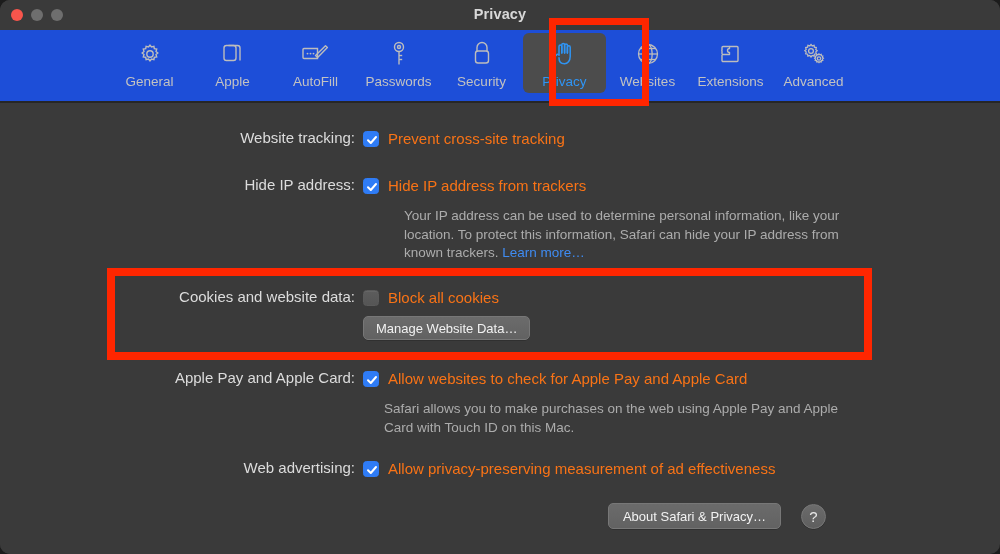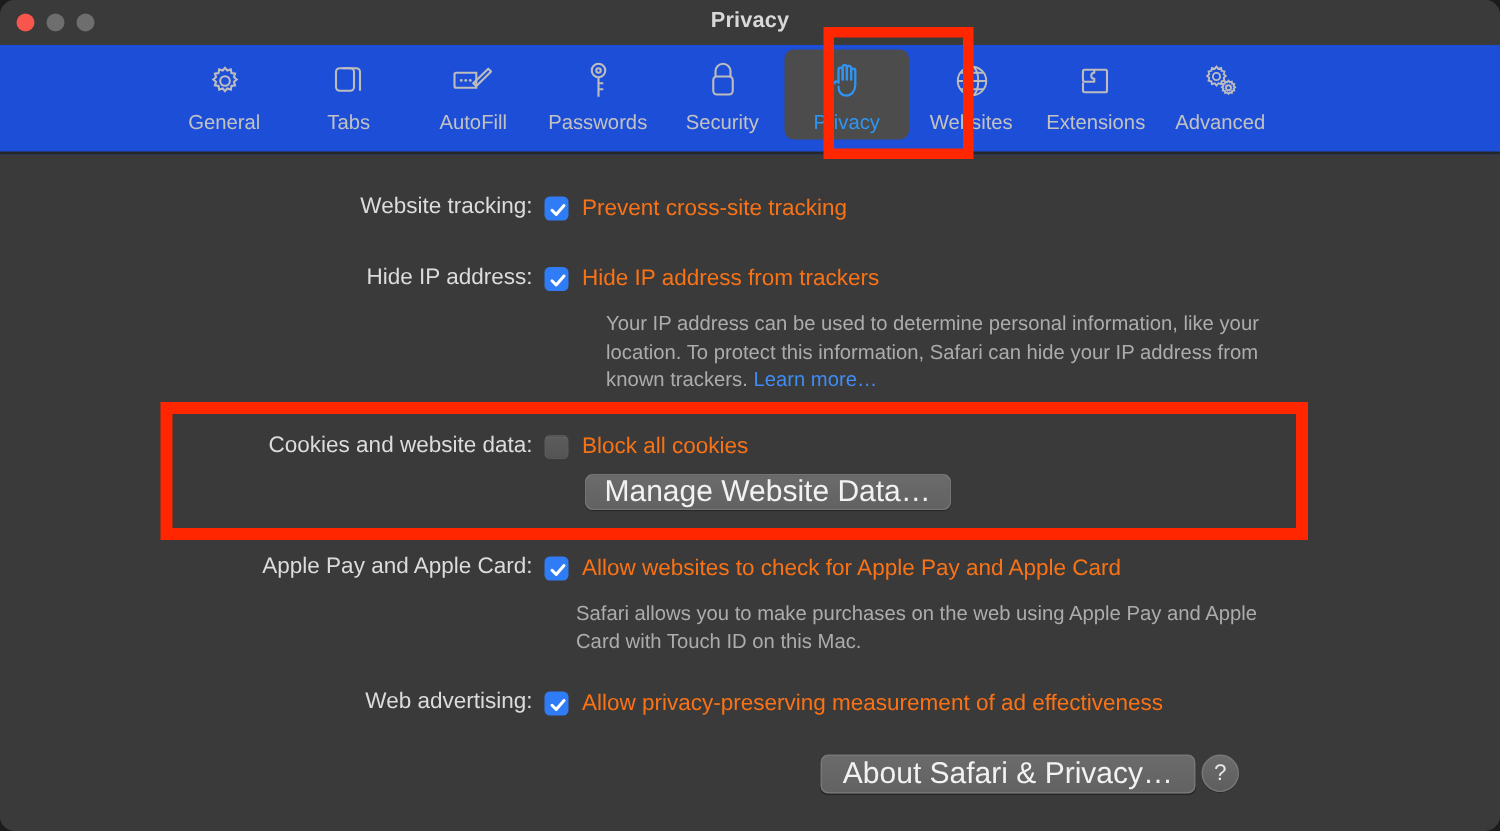--- a/index.html
+++ b/index.html
@@ -166,27 +166,26 @@
 
   
   .btn {
     display: inline-flex;
     align-items: center;
     justify-content: center;
     background: linear-gradient(#6b6b6b, #626262);
     border: 0.5px solid #777;
     border-radius: 5px;
     color: #f2f2f2;
-    font-size: 20px;
+    font-size: 13px;
     height: 24px;
     padding: 0 12px;
     cursor: default;
     box-shadow: 0 0.5px 0.5px rgba(0,0,0,0.35);
     white-space: nowrap;
-    margin-left: 27px;
   }
 
   .help-btn {
     width: 25px; height: 25px;
     border-radius: 50%;
     background: linear-gradient(#6b6b6b, #5e5e5e);
     border: 0.5px solid #787878;
     color: #e8e8e8;
     font-size: 15px;
     display: flex;
@@ -240,21 +239,21 @@
         <span class="tb-label">General</span>
       </div>
 
       <div class="tb-item">
         <span class="tb-icon">
           <svg width="24" height="24" viewBox="0 0 24 24" fill="none" stroke="currentColor" stroke-width="1.4">
             <rect x="3" y="3.5" width="12" height="15" rx="2.5"></rect>
             <path d="M7.5 3.5 h9 a2.5 2.5 0 0 1 2.5 2.5 v12.5"></path>
           </svg>
         </span>
-        <span class="tb-label">Tabs</span>
+        <span class="tb-label">Apple</span>
       </div>
 
       <div class="tb-item">
         <span class="tb-icon">
           <svg width="28" height="24" viewBox="0 0 28 24" fill="none" stroke="currentColor" stroke-width="1.4">
             <path d="M3 6.5 h12.5 v10 h-13.5 a1 1 0 0 1 -1 -1 v-8 a1 1 0 0 1 1 -1 z"></path>
             <circle cx="5.5" cy="11.6" r="0.95" fill="currentColor" stroke="none"></circle>
             <circle cx="8.5" cy="11.6" r="0.95" fill="currentColor" stroke="none"></circle>
             <circle cx="11.5" cy="11.6" r="0.95" fill="currentColor" stroke="none"></circle>
             <path d="M13.5 13.5 L23.5 3.8 L25.4 5.6 L15.6 15.4 Z" stroke-linejoin="round"></path>
@@ -399,21 +398,21 @@
     </div>
     <div style="position:absolute; left:363px; top:355px; display:flex; align-items:center;">
       <span class="cb on">
         <svg width="14" height="14" viewBox="0 0 14 14" fill="none" stroke="#ffffff" stroke-width="2" stroke-linecap="round" stroke-linejoin="round">
             <path d="M3 7.2 L5.8 10 L11 4"></path>
           </svg>
       </span>
       <span class="cb-text">Allow privacy-preserving measurement of ad effectiveness</span>
     </div>
 
-    <div style="position:absolute; right:22px; top:398px; display:flex; align-items:flex-start; gap:4px;">
+    <div style="position:absolute; right:22px; top:398px; display:flex; align-items:flex-end; gap:20px;">
       <span class="btn" style="height:26px; padding:0 14px;">About Safari &amp; Privacy…</span>
       <span class="help-btn">?</span>
     </div>
 
   </div>
 
   <div class="annot annot-tab"></div>
   <div class="annot annot-cookies"></div>
 
 </div>

